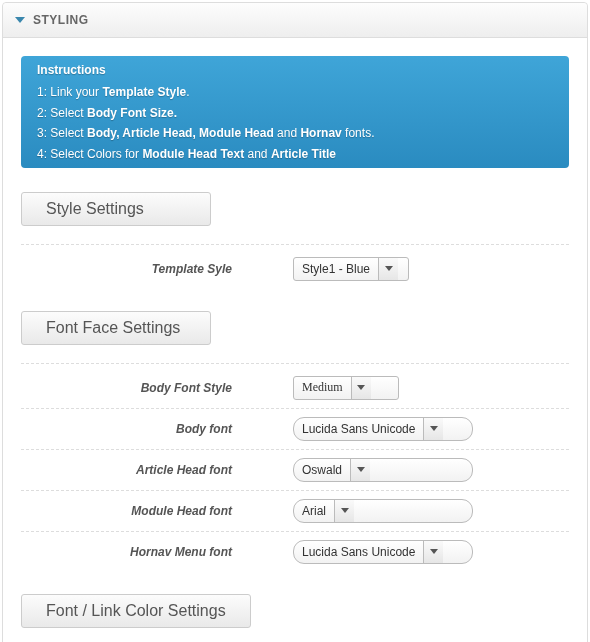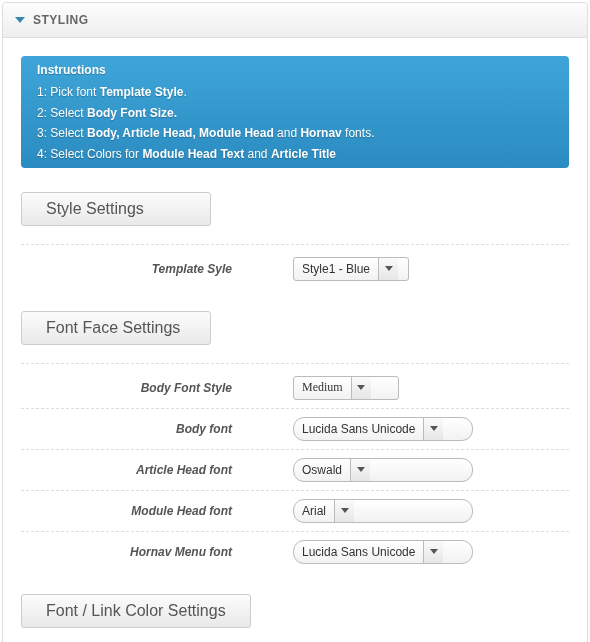--- a/index.html
+++ b/index.html
@@ -103,21 +103,21 @@
 <div class="panel">
   <div class="panel-header">
     <span class="chev"></span>
     <h2>STYLING</h2>
   </div>
   <div class="panel-body">
 
     <div class="instructions">
       <div class="title">Instructions</div>
       <div>
-        <span>1: Pick font </span><b>Template Style</b><span>.</span>
+        <span>1: Link your </span><b>Template Style</b><span>.</span>
       </div>
       <div>
         <span>2: Select </span><b>Body Font Size.</b>
       </div>
       <div>
         <span>3: Select </span><b>Body, Article Head, Module Head</b><span> and </span><b>Hornav</b><span> fonts.</span>
       </div>
       <div>
         <span>4: Select Colors for </span><b>Module Head Text</b><span> and </span><b>Article Title</b>
       </div>

